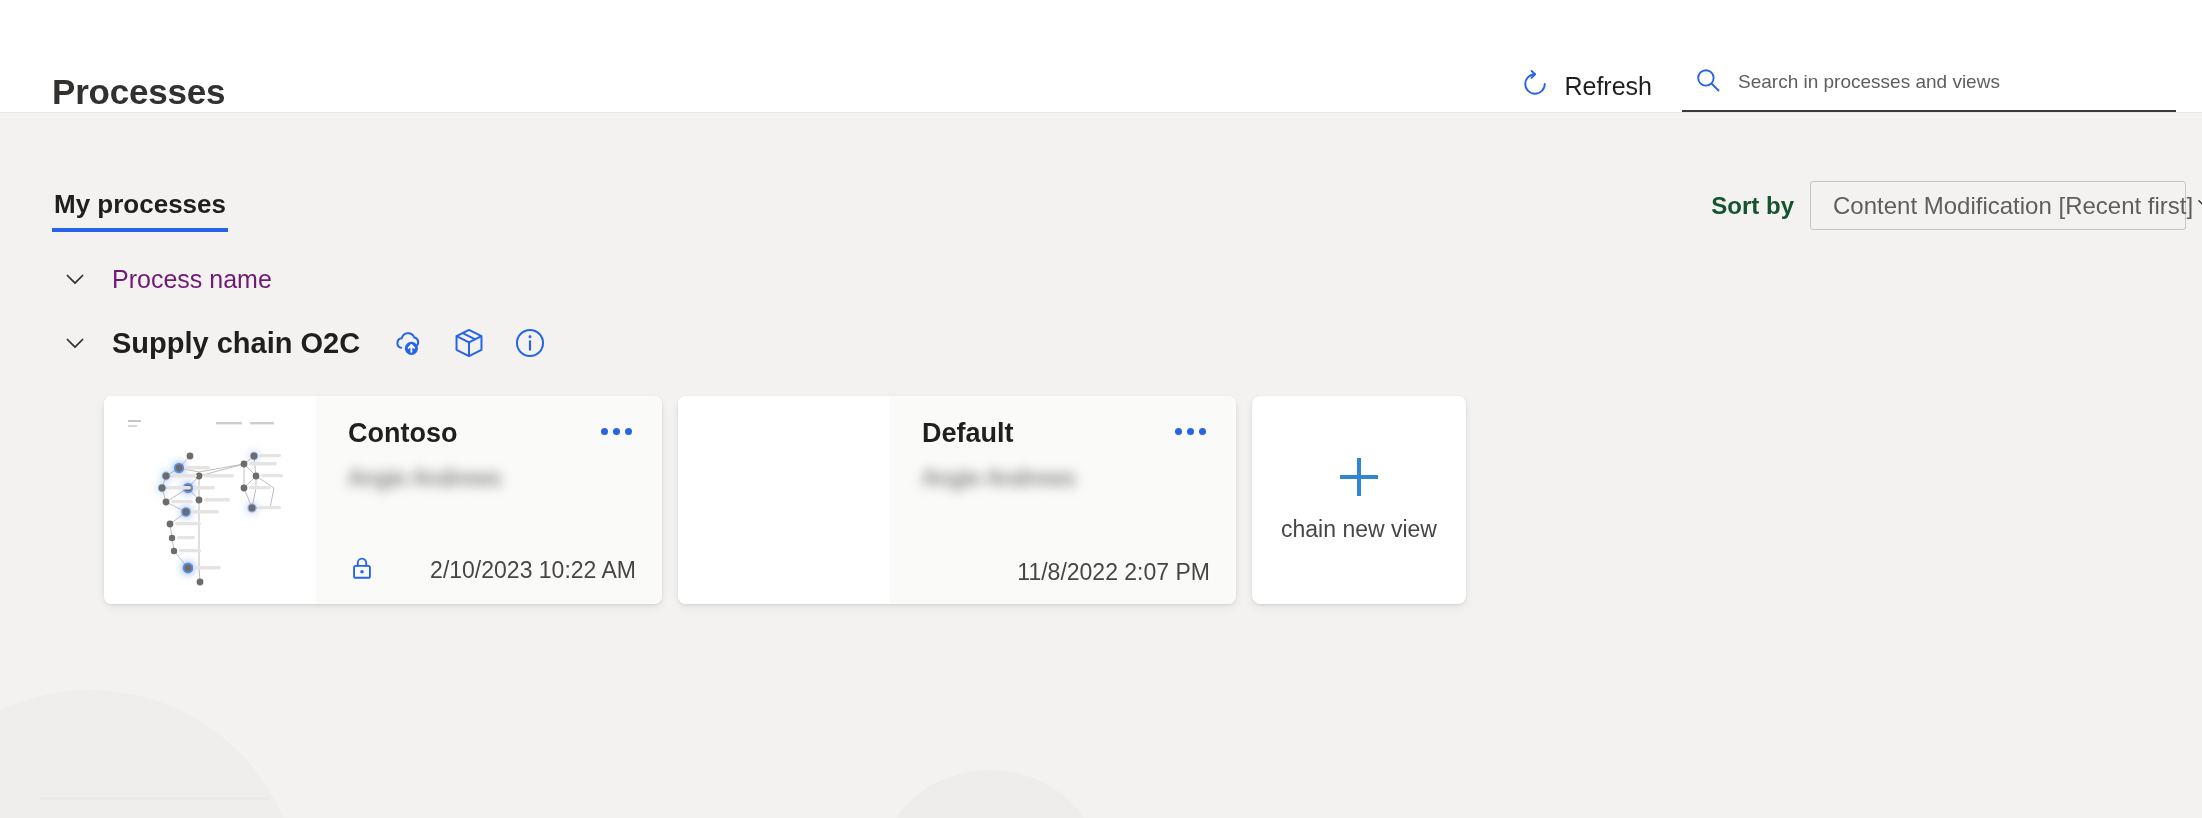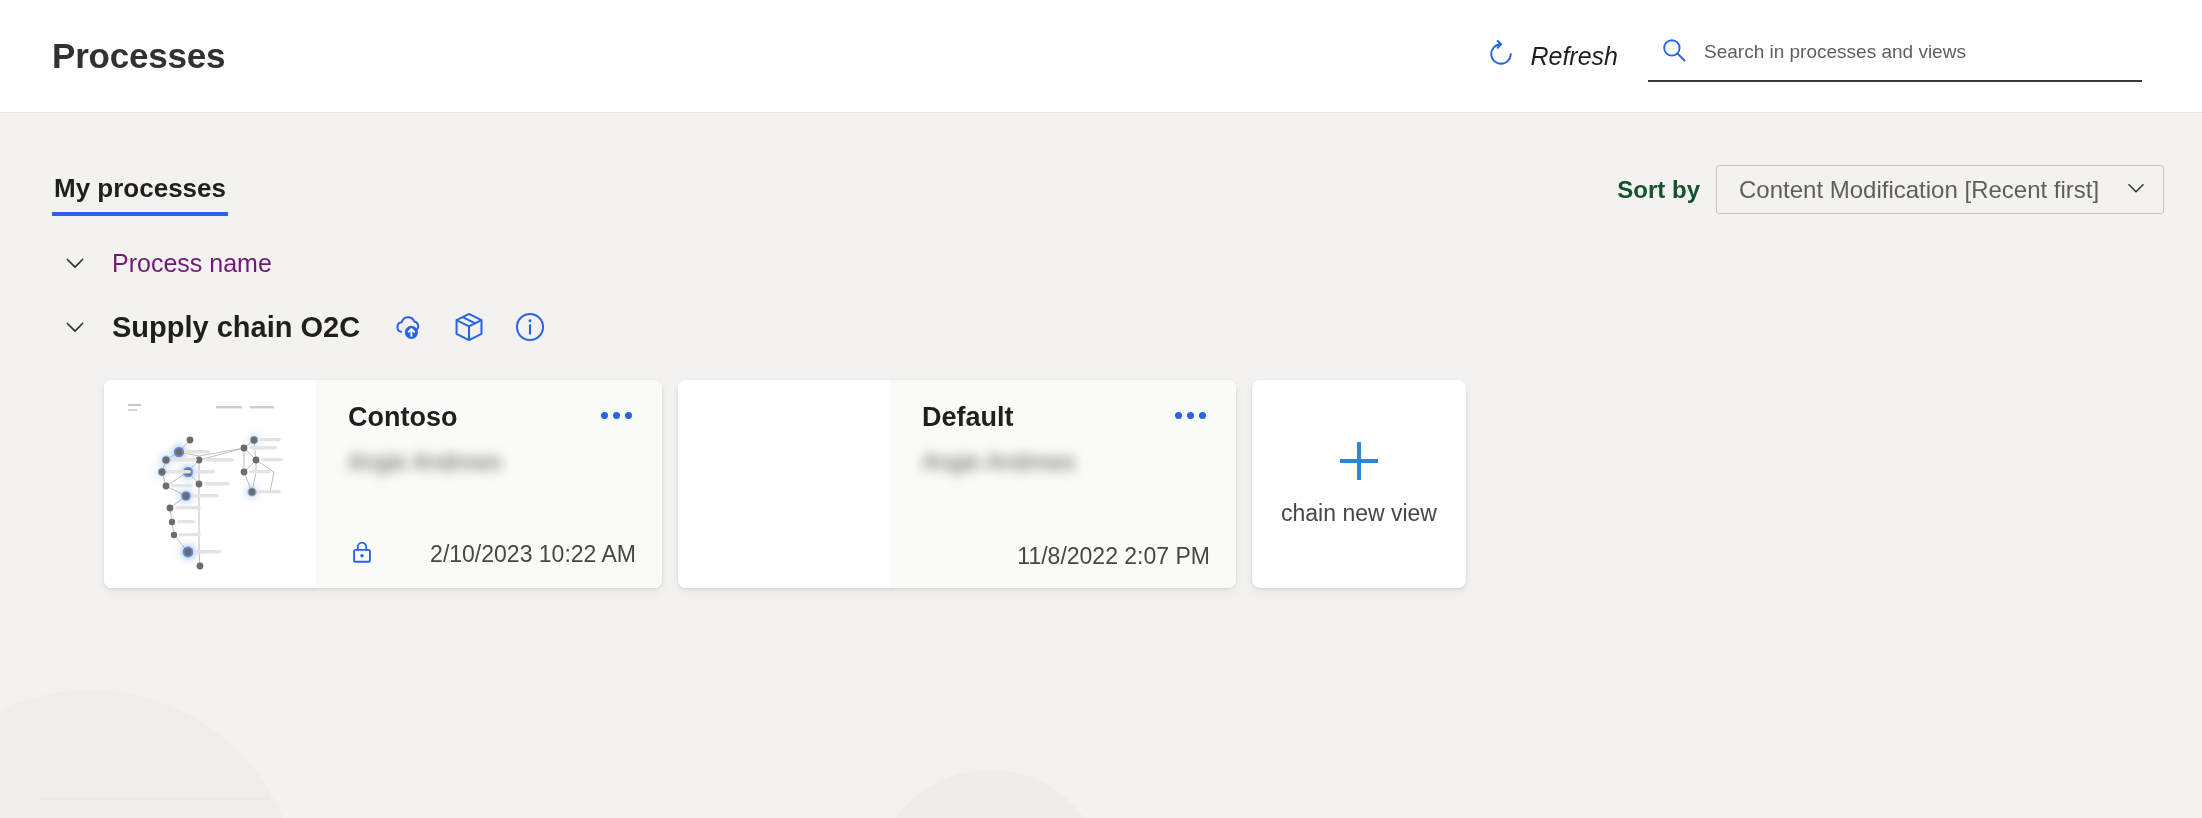--- a/index.html
+++ b/index.html
@@ -53,22 +53,22 @@
   }
 
   
   .header {
     position: relative;
     z-index: 2;
     height: 113px;
     background: #ffffff;
     border-bottom: 1px solid #e8e6e4;
     display: flex;
-    align-items: center;
-    padding: 0 60px 0 52px;
+    align-items: flex-end;
+    padding: 0 26px 0 52px;
   }
   .page-title {
     font-size: 35px;
     font-weight: 600;
     letter-spacing: -0.2px;
     color: #323130;
   }
   .header-right {
     margin-left: auto;
     display: flex;
@@ -78,21 +78,20 @@
   .refresh-btn {
     display: flex;
     align-items: center;
     gap: 14px;
     cursor: pointer;
     padding: 6px 4px;
   }
   .refresh-label {
     font-size: 25px;
     color: #201f1e;
-    font-style: italic;
   }
   .search-wrap {
     display: flex;
     align-items: center;
     gap: 16px;
     width: 494px;
     border-bottom: 2px solid #3b3a39;
     padding: 6px 4px 12px 12px;
   }
   .search-input {
@@ -103,21 +102,22 @@
     font-size: 19px;
     color: #323130;
     width: 100%;
   }
   .search-input::placeholder { color: #605e5c; }
 
   
   .content {
     position: relative;
     z-index: 1;
-    padding: 0 38px 0 52px;
+    padding: 0 16px 0 52px;
+    margin-top: 16px;
   }
   .tabs-row {
     display: flex;
     align-items: flex-end;
     height: 103px;
     padding-top: 40px;
   }
   .tab {
     font-size: 26px;
     color: #484644;
@@ -146,21 +146,21 @@
     gap: 0;
     padding-bottom: 2px;
   }
   .sortby-label {
     font-size: 24px;
     font-weight: 700;
     color: #14532d;
     margin-right: 16px;
   }
   .sortby-box {
-    width: 448px;
+    width: 376px;
     height: 49px;
     border: 1px solid #c8c6c4;
     border-radius: 3px;
     background: #f3f2f1;
     display: flex;
     align-items: center;
     padding: 0 14px 0 22px;
     cursor: pointer;
   }
   .sortby-value {

